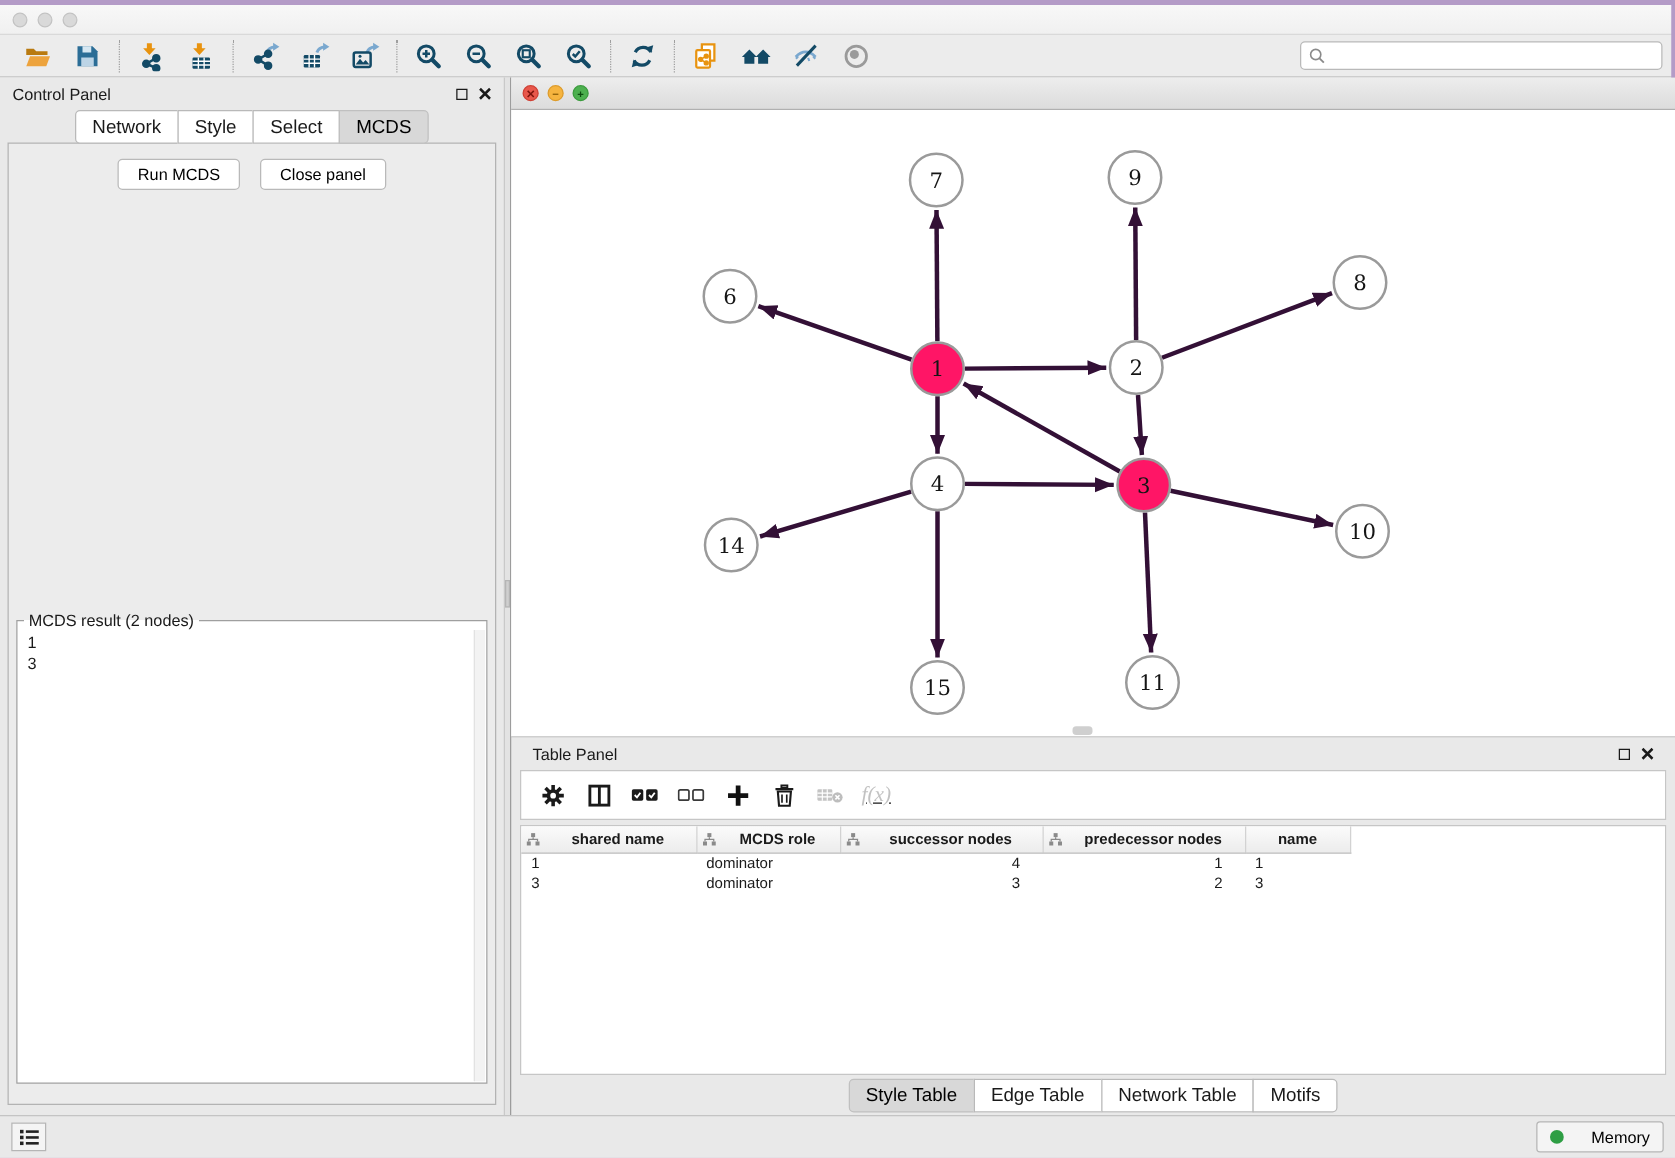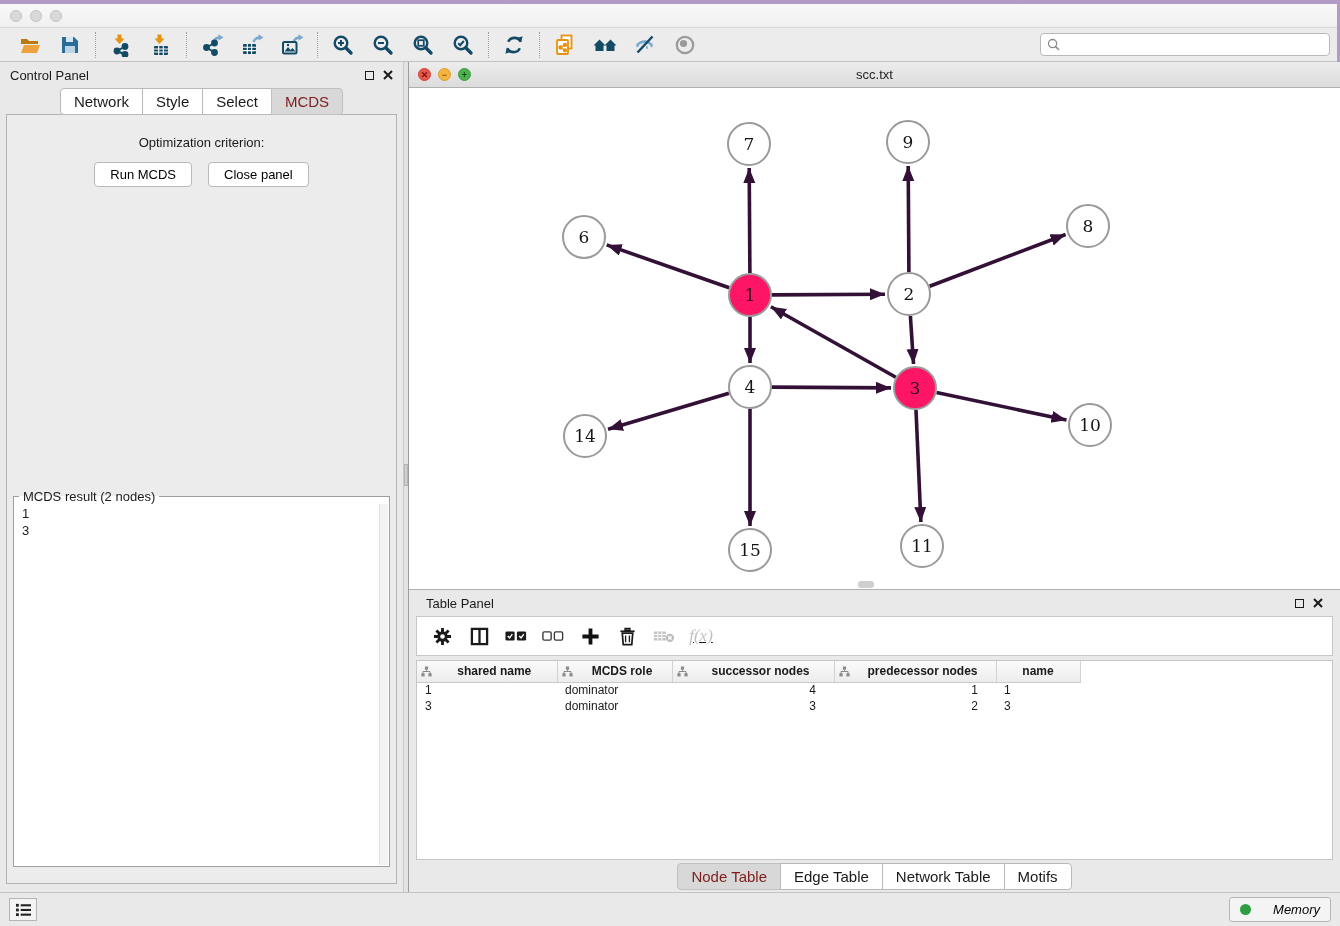--- a/index.html
+++ b/index.html
@@ -28,21 +28,21 @@
   
   .control-panel { width:403px; background:#e9e9e9; display:flex; flex-direction:column; }
   .panel-header { height:26px; display:flex; align-items:center; padding:0 10px; font-size:13px; }
   .ph-icons { margin-left:auto; display:flex; gap:9px; align-items:center; }
   .float-ic { width:9px; height:9px; border:1.5px solid #1a1a1a; display:inline-block; }
 
   .tabs-row { display:flex; justify-content:center; }
   .tab { border:1px solid #b9b9b9; background:#fff; padding:4px 13px; font-size:15px; margin-left:-1px; position:relative; z-index:2; cursor:pointer; }
   .tab:first-child { border-radius:4px 0 0 4px; margin-left:0; }
   .tab:last-child  { border-radius:0 4px 4px 0; }
-  .tab.selected { background:#d8d8d8; color:#7f1d1d; border-color:#c0c0c0; }
+  .tab.selected { background:#d8d8d8; color:#000000; border-color:#c0c0c0; }
 
   .cp-body { flex:1; margin:0 6px 8px 6px; margin-top:-1px; background:#ececec; border:1px solid #b3b3b3; position:relative; }
   .opt-label { text-align:center; margin-top:20px; font-size:13px; }
   .mac-select { width:310px; height:23px; margin:9px auto 0; background:#fff; border:1px solid #b9b9b9; border-radius:4px; display:flex; align-items:center; padding:0 5px 0 11px; font-size:13px; cursor:pointer; }
   .stepper { margin-left:auto; display:flex; flex-direction:column; gap:2px; }
   .stepper i { width:0; height:0; border-left:4px solid transparent; border-right:4px solid transparent; }
   .stepper .up { border-bottom:5px solid #555; }
   .stepper .dn { border-top:5px solid #555; }
   .btn-row { display:flex; justify-content:center; gap:16px; margin-top:12px; }
   .mac-btn { background:#fff; border:1px solid #b9b9b9; border-radius:4px; padding:4px 15px; font-size:13px; cursor:pointer; }
@@ -80,21 +80,21 @@
   .tp-table table { border-collapse:collapse; font-size:12px; table-layout:fixed; }
   .tp-table th { height:21px; background:linear-gradient(#fbfbfb,#ececec); border-right:1px solid #d2d2d2; border-bottom:1px solid #c9c9c9; font-weight:bold; padding:0 4px; }
   .th-inner { display:flex; align-items:center; gap:4px; }
   .th-inner .lbl { flex:1; text-align:center; }
   .tp-table td { height:16px; padding:0 8px; white-space:nowrap; }
   .tp-tabs { height:32px; display:flex; justify-content:center; align-items:center; }
 
   
   .statusbar { height:34px; background:#e9e9e9; border-top:1px solid #c4c4c4; display:flex; align-items:center; padding:0 9px; }
   .list-btn { width:28px; height:23px; border:1px solid #b5b5b5; background:#f4f4f4; display:flex; align-items:center; justify-content:center; cursor:pointer; }
-  .memory-btn { margin-left:auto; height:25px; border:1px solid #b5b5b5; background:#f4f4f4; border-radius:3px; display:flex; align-items:center; gap:22px; padding:0 10px; font-size:13px; cursor:pointer;font-style:italic; }
+  .memory-btn { margin-left:auto; height:25px; border:1px solid #b5b5b5; background:#f4f4f4; border-radius:3px; display:flex; align-items:center; gap:22px; padding:0 10px; font-size:13px; cursor:pointer; }
   .memory-dot { width:11px; height:11px; border-radius:50%; }
 </style>
 </head>
 <body>
 
 <div class="app">
 
   <div class="titlebar">
     <div class="traffic">
       <span class="tl"></span>
@@ -259,21 +259,20 @@
             </svg>
         </span>
       </div>
       <div class="tabs-row">
         <span class="tab">Network</span>
         <span class="tab">Style</span>
         <span class="tab">Select</span>
         <span class="tab selected">MCDS</span>
       </div>
       <div class="cp-body">
-        <div class="opt-label">Optimization criterion:</div>
         <div class="btn-row">
           <button class="mac-btn">Run MCDS</button>
           <button class="mac-btn">Close panel</button>
         </div>
         <fieldset class="result">
           <legend>MCDS result (2 nodes)</legend>
           <div class="result-text">1
 3</div>
           <div class="result-scroll"></div>
         </fieldset>
@@ -286,21 +285,20 @@
 
     <div class="right-col">
 
       <div class="net-window">
         <div class="net-titlebar">
           <div class="nt-traffic">
             <span class="ntl red">✕</span>
             <span class="ntl yellow">−</span>
             <span class="ntl green">+</span>
           </div>
-          <div class="net-title">scc.txt</div>
         </div>
         <div class="net-body">
           <svg id="graph-svg" width="929" height="502" viewBox="0 0 929 502">
             <defs>
               <marker id="arrowhead" markerUnits="userSpaceOnUse" markerWidth="16" markerHeight="14" refX="15" refY="6" orient="auto">
                 <path d="M0,0 L15,6 L0,12 Z" fill="#331036"></path>
               </marker>
             </defs>
           <line x1="340.9" y1="185.0" x2="340.2" y2="80.0" stroke="#331036" stroke-width="3.6" marker-end="url(#arrowhead)"></line>
               <line x1="320.2" y1="199.7" x2="197.7" y2="156.9" stroke="#331036" stroke-width="3.6" marker-end="url(#arrowhead)"></line>
@@ -508,21 +506,21 @@
                   <td style="text-align: left; padding-right: 8px;">3</td>
                   <td style="text-align: left; padding-right: 8px;">dominator</td>
                   <td style="text-align: right; padding-right: 18px;">3</td>
                   <td style="text-align: right; padding-right: 18px;">2</td>
                   <td style="text-align: left; padding-right: 8px;">3</td>
                 </tr>
               </tbody>
           </table>
         </div>
         <div class="tp-tabs tabs-row">
-          <span class="tab selected">Node Table</span>
+          <span class="tab selected">Style Table</span>
           <span class="tab">Edge Table</span>
           <span class="tab">Network Table</span>
           <span class="tab">Motifs</span>
         </div>
       </div>
     </div>
   </div>
 
   <div class="statusbar">
     <button class="list-btn">

